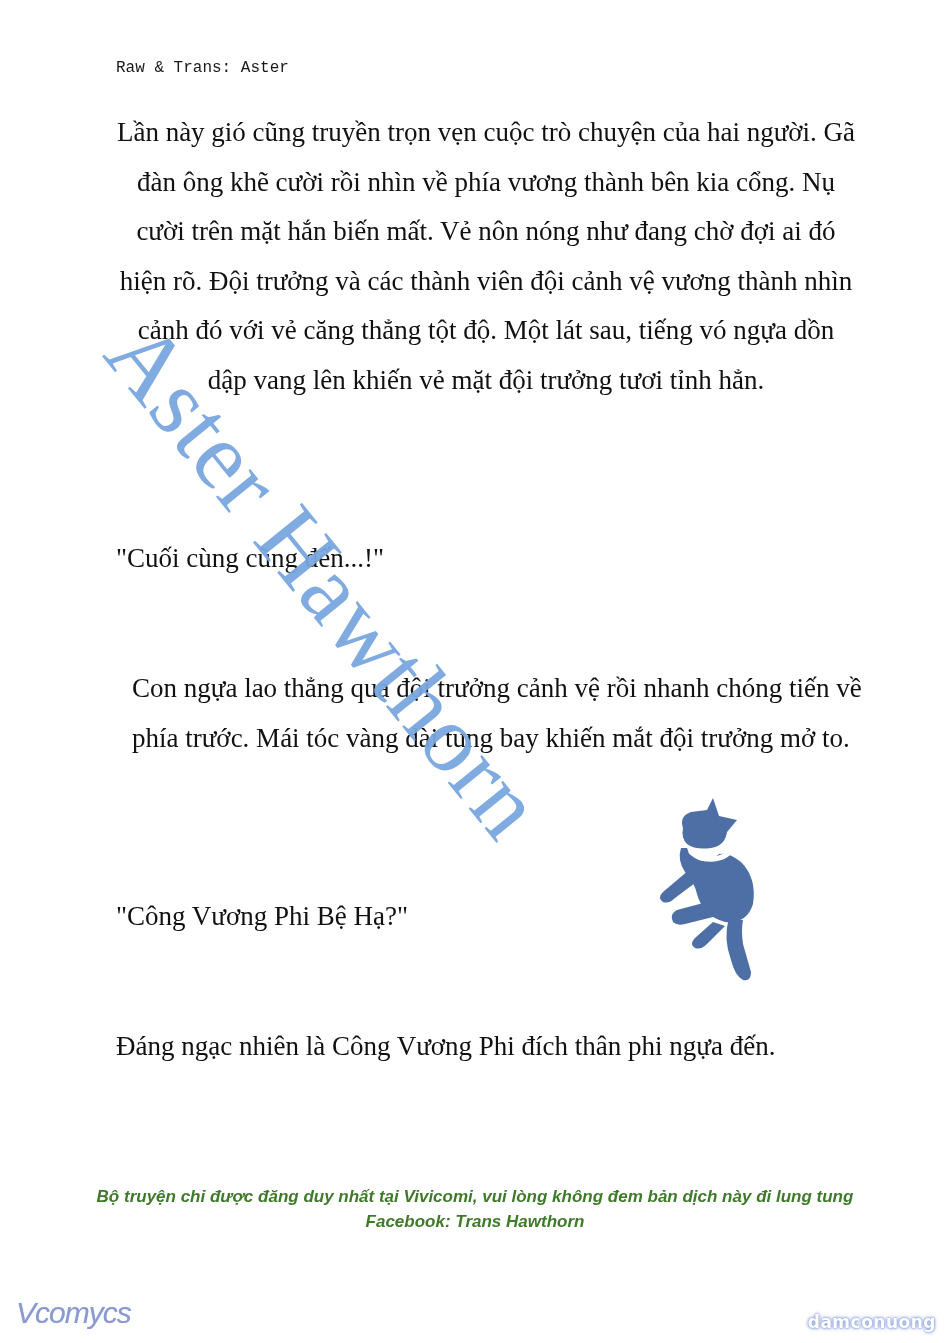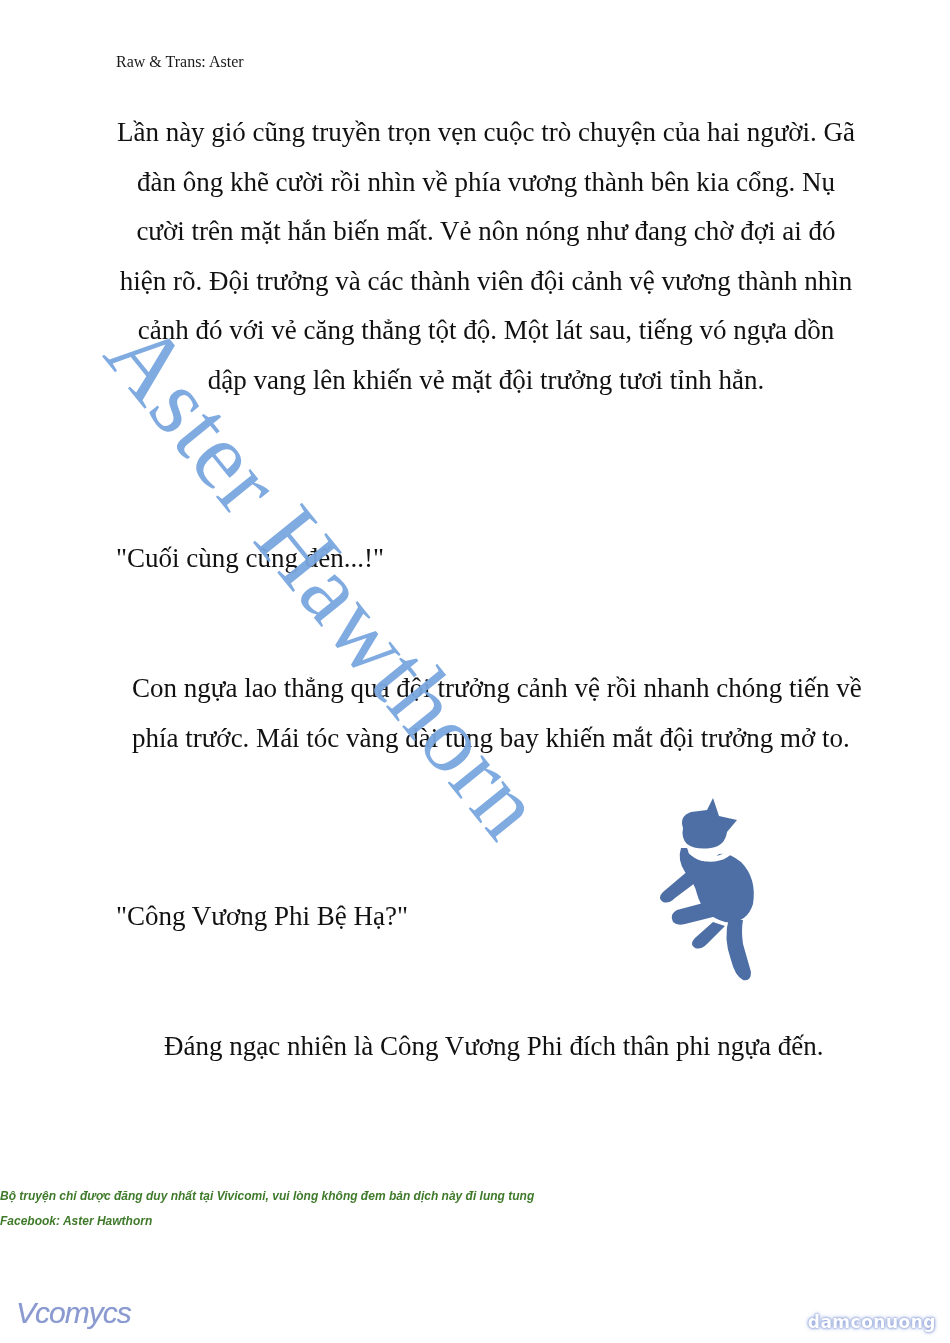--- a/index.html
+++ b/index.html
@@ -11,38 +11,38 @@
       width: 950px;
       height: 1343px;
       position: relative;
       overflow: hidden;
       font-family: "Liberation Serif", serif;
       color: #111111;
     }
     .header-credit {
       position: absolute;
       left: 116px;
-      top: 53px;
-      font-family: Liberation Serif, serif;
+      top: 59px;
+      font-family: Liberation Mono, monospace;
       font-size: 16px;
       color: #1a1a1a;
     }
     .body-text {
       position: absolute;
       left: 116px;
       width: 740px;
       font-size: 27px;
       line-height: 49.5px;
       color: #111111;
     }
     .p1 { top: 108px; text-align: center; }
     .p2 { top: 534px; }
     .p3 { top: 664px; margin-left: 16px; }
     .p4 { top: 892px; }
-    .p5 { top: 1022px; margin-left: 48px; }
+    .p5 { top: 1022px; }
     .watermark {
       position: absolute;
       left: 90px;
       top: 540px;
       font-family: "Liberation Serif", serif;
       font-size: 96px;
       color: #7aa7e0;
       opacity: 0.95;
       transform: rotate(51deg);
       transform-origin: 0 0;
@@ -57,25 +57,25 @@
       left: 655px;
       top: 798px;
       width: 125px;
       height: 185px;
     }
     .footer-notice {
       position: absolute;
       left: 0;
       width: 950px;
       top: 1184px;
-      text-align: left;
+      text-align: center;
       font-family: "Liberation Sans", sans-serif;
       font-style: italic;
       font-weight: bold;
-      font-size: 12px;
+      font-size: 17px;
       line-height: 25px;
       color: #3f7a2a;
     }
     .logo-left {
       position: absolute;
       left: 16px;
       top: 1296px;
       font-family: "Liberation Sans", sans-serif;
       font-style: italic;
       font-weight: normal;
@@ -126,19 +126,19 @@
       <path d="M58 124 L40 140 Q34 146 40 150 Q46 152 52 146 L70 128 Z"></path>
 
       <path d="M74 120 Q68 140 76 162 Q80 178 88 182 Q96 184 96 174 Q92 160 88 146 Q86 132 88 122 Z"></path>
     </g>
 
     <path d="M36 54 Q48 64 64 60 Q72 58 76 52" stroke="#ffffff" stroke-width="5" fill="none" stroke-linecap="round"></path>
   </svg>
 
   <div class="footer-notice">
     <div>Bộ truyện chỉ được đăng duy nhất tại Vivicomi, vui lòng không đem bản dịch này đi lung tung</div>
-    <div>Facebook: Aster Hawthorn</div>
+    <div>Facebook: Trans Hawthorn</div>
   </div>
 
   <div class="logo-left">Vcomycs</div>
   <div class="logo-right">damconuong</div>
 
 </div>
 
 </body></html>

